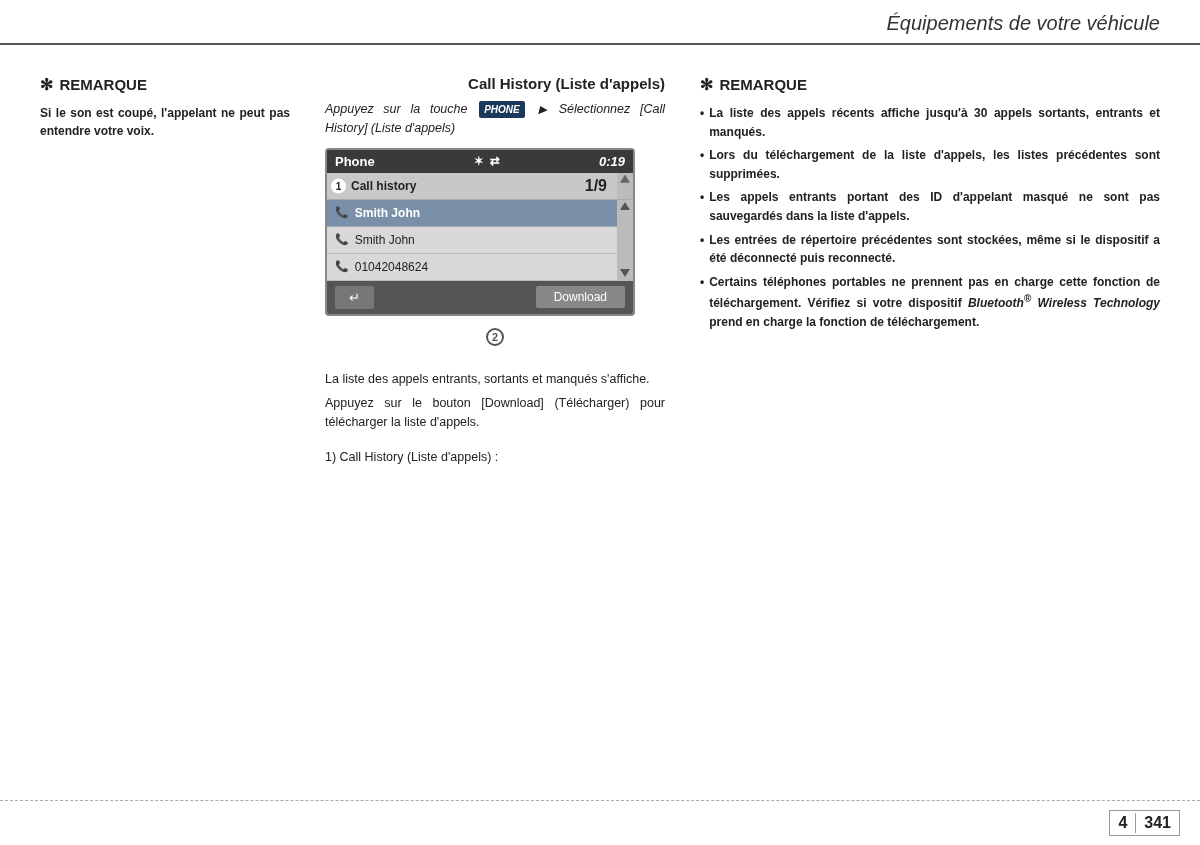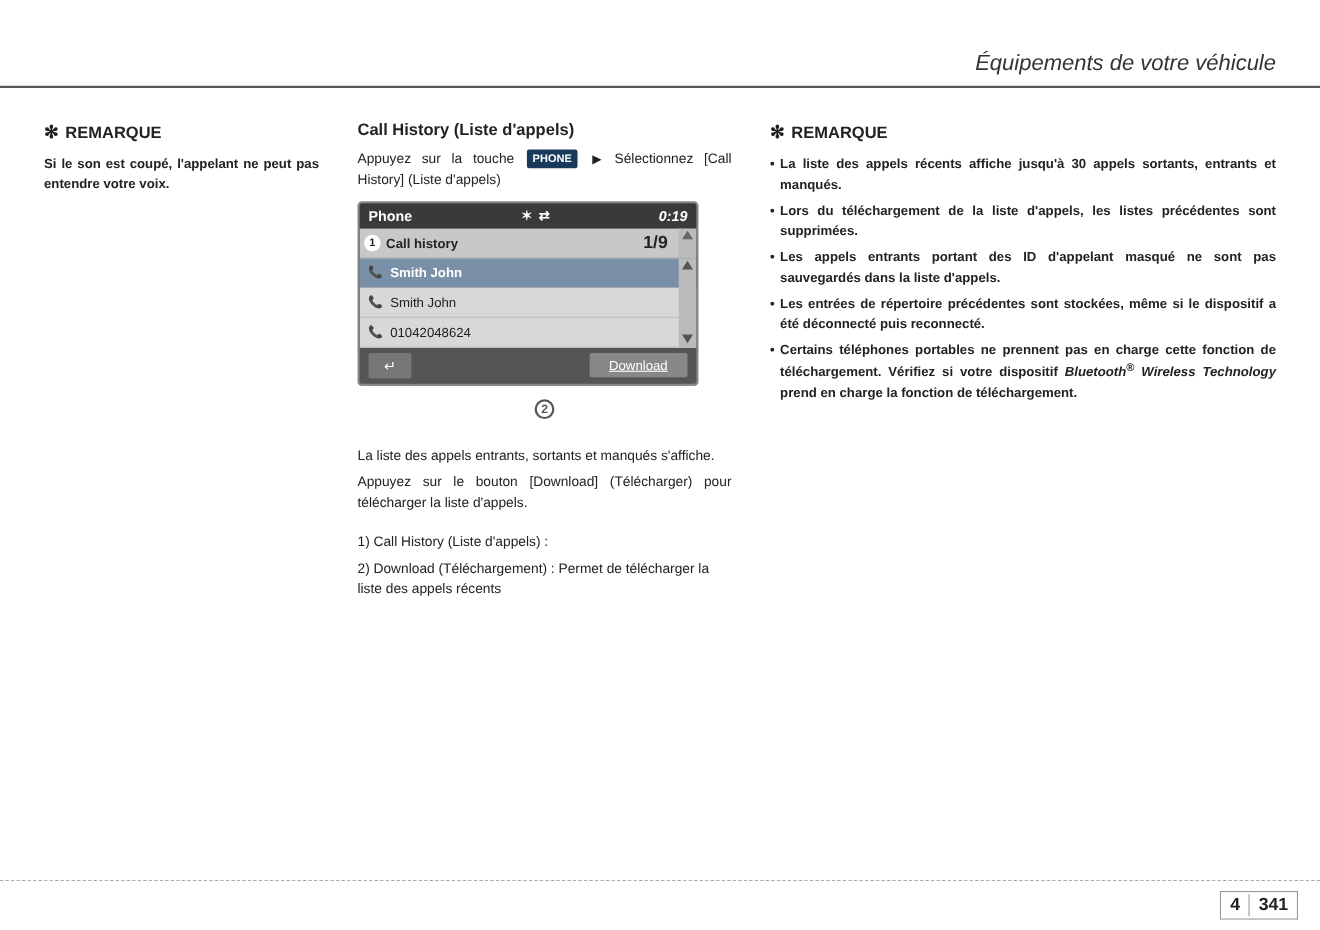--- a/index.html
+++ b/index.html
@@ -14,21 +14,20 @@
       position: relative;
     }
 
     
     .header {
       display: flex;
       justify-content: flex-end;
       align-items: center;
       padding: 12px 40px 8px 40px;
       border-bottom: 2px solid #555;
-      margin-top: 35px;
     }
     .header-title {
       font-size: 20px;
       font-style: italic;
       color: #333;
       font-weight: normal;
     }
 
     
     .content {
@@ -77,27 +76,29 @@
       font-weight: bold;
       line-height: 1.5;
       text-align: justify;
     }
 
     
     .section-title {
       font-size: 15px;
       font-weight: bold;
       margin-bottom: 8px;
+      text-align: right;
     }
 
     .section-intro {
       font-size: 12.5px;
       text-align: justify;
       line-height: 1.5;
       margin-bottom: 8px;
+      font-style: italic;
     }
 
     
     .phone-btn {
       display: inline-block;
       background: #1a3a5c;
       color: #fff;
       font-size: 10px;
       font-weight: bold;
       padding: 1px 5px;
@@ -392,36 +393,35 @@
             </div>
 
             <div style="position:absolute; right:0; top:0; bottom:0; width:16px; background:#bbb; display:flex; flex-direction:column; align-items:center; padding:2px 0;">
               <div style="width:0; height:0; border-left:5px solid transparent; border-right:5px solid transparent; border-bottom:8px solid #555; margin-bottom:2px;"></div>
               <div style="width:0; height:0; border-left:5px solid transparent; border-right:5px solid transparent; border-top:8px solid #555; margin-top:auto; margin-bottom:2px;"></div>
             </div>
           </div>
 
           <div class="phone-ui-footer" style="background:#555; display:flex; align-items:center; padding:5px 8px; gap:8px;">
             <button class="back-btn" style="background:#777; color:#fff; border:none; padding:4px 14px; font-size:13px; border-radius:2px; cursor:pointer;">↵</button>
-            <button class="download-btn" style="background:#888; color:#fff; border:none; padding:4px 18px; font-size:12px; border-radius:2px; margin-left:auto; cursor:pointer;text-decoration:underline;">Download</button>
+            <button class="download-btn" style="background:#888; color:#fff; border:none; padding:4px 18px; font-size:12px; border-radius:2px; margin-left:auto; cursor:pointer;">Download</button>
           </div>
         </div>
       </div>
 
       <div style="display:flex; justify-content:center; margin-top:4px;">
         <span class="circle-num" style="display:inline-flex; align-items:center; justify-content:center; width:18px; height:18px; border-radius:50%; border:2px solid #555; font-size:11px; font-weight:bold; color:#555;">2</span>
       </div>
     </div>
 
     <div class="section-para" style="margin-top:24px;">La liste des appels entrants, sortants et manqués s'affiche.</div>
     <div class="section-para">Appuyez sur le bouton [Download] (Télécharger) pour télécharger la liste d'appels.</div>
 
     <div class="items-list">
       <div class="item-main">1) Call History (Liste d'appels) :</div>
-      <div class="item-main item2">2) Download (Téléchargement) : Permet de télécharger la liste des appels récents</div>
     </div>
   </div>
 
   <div class="col-right">
     <div class="remarque-header">
       <span class="remarque-star">✻</span>
       <span>REMARQUE</span>
     </div>
     <div class="right-remarque-body">
       <div class="bullet-point">

